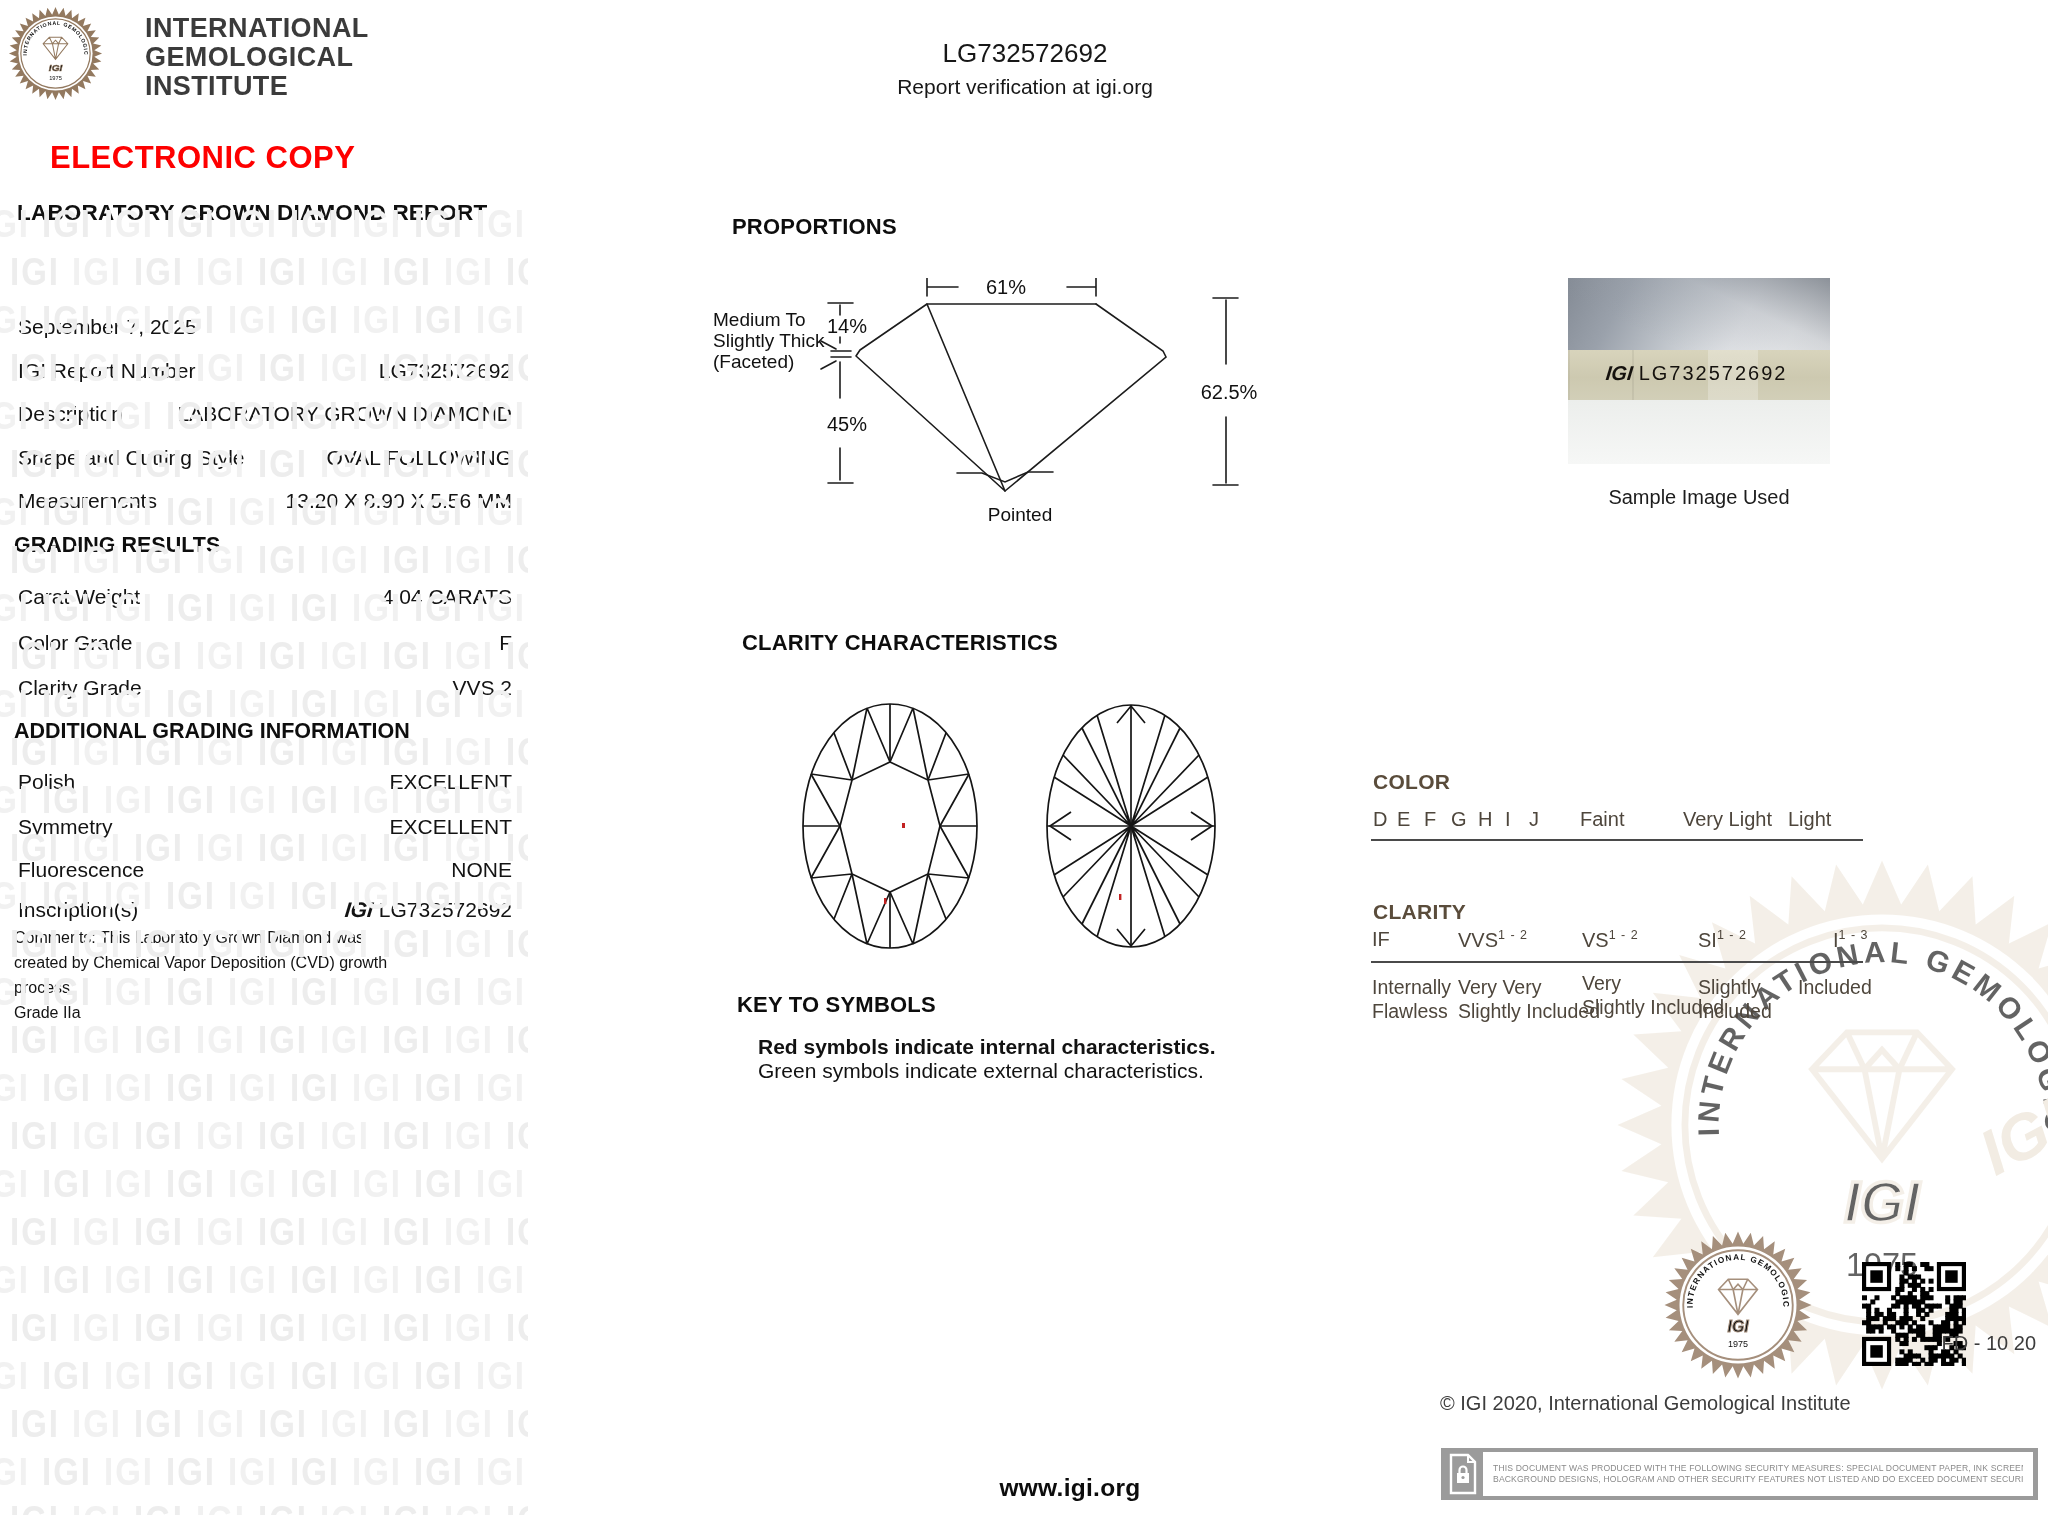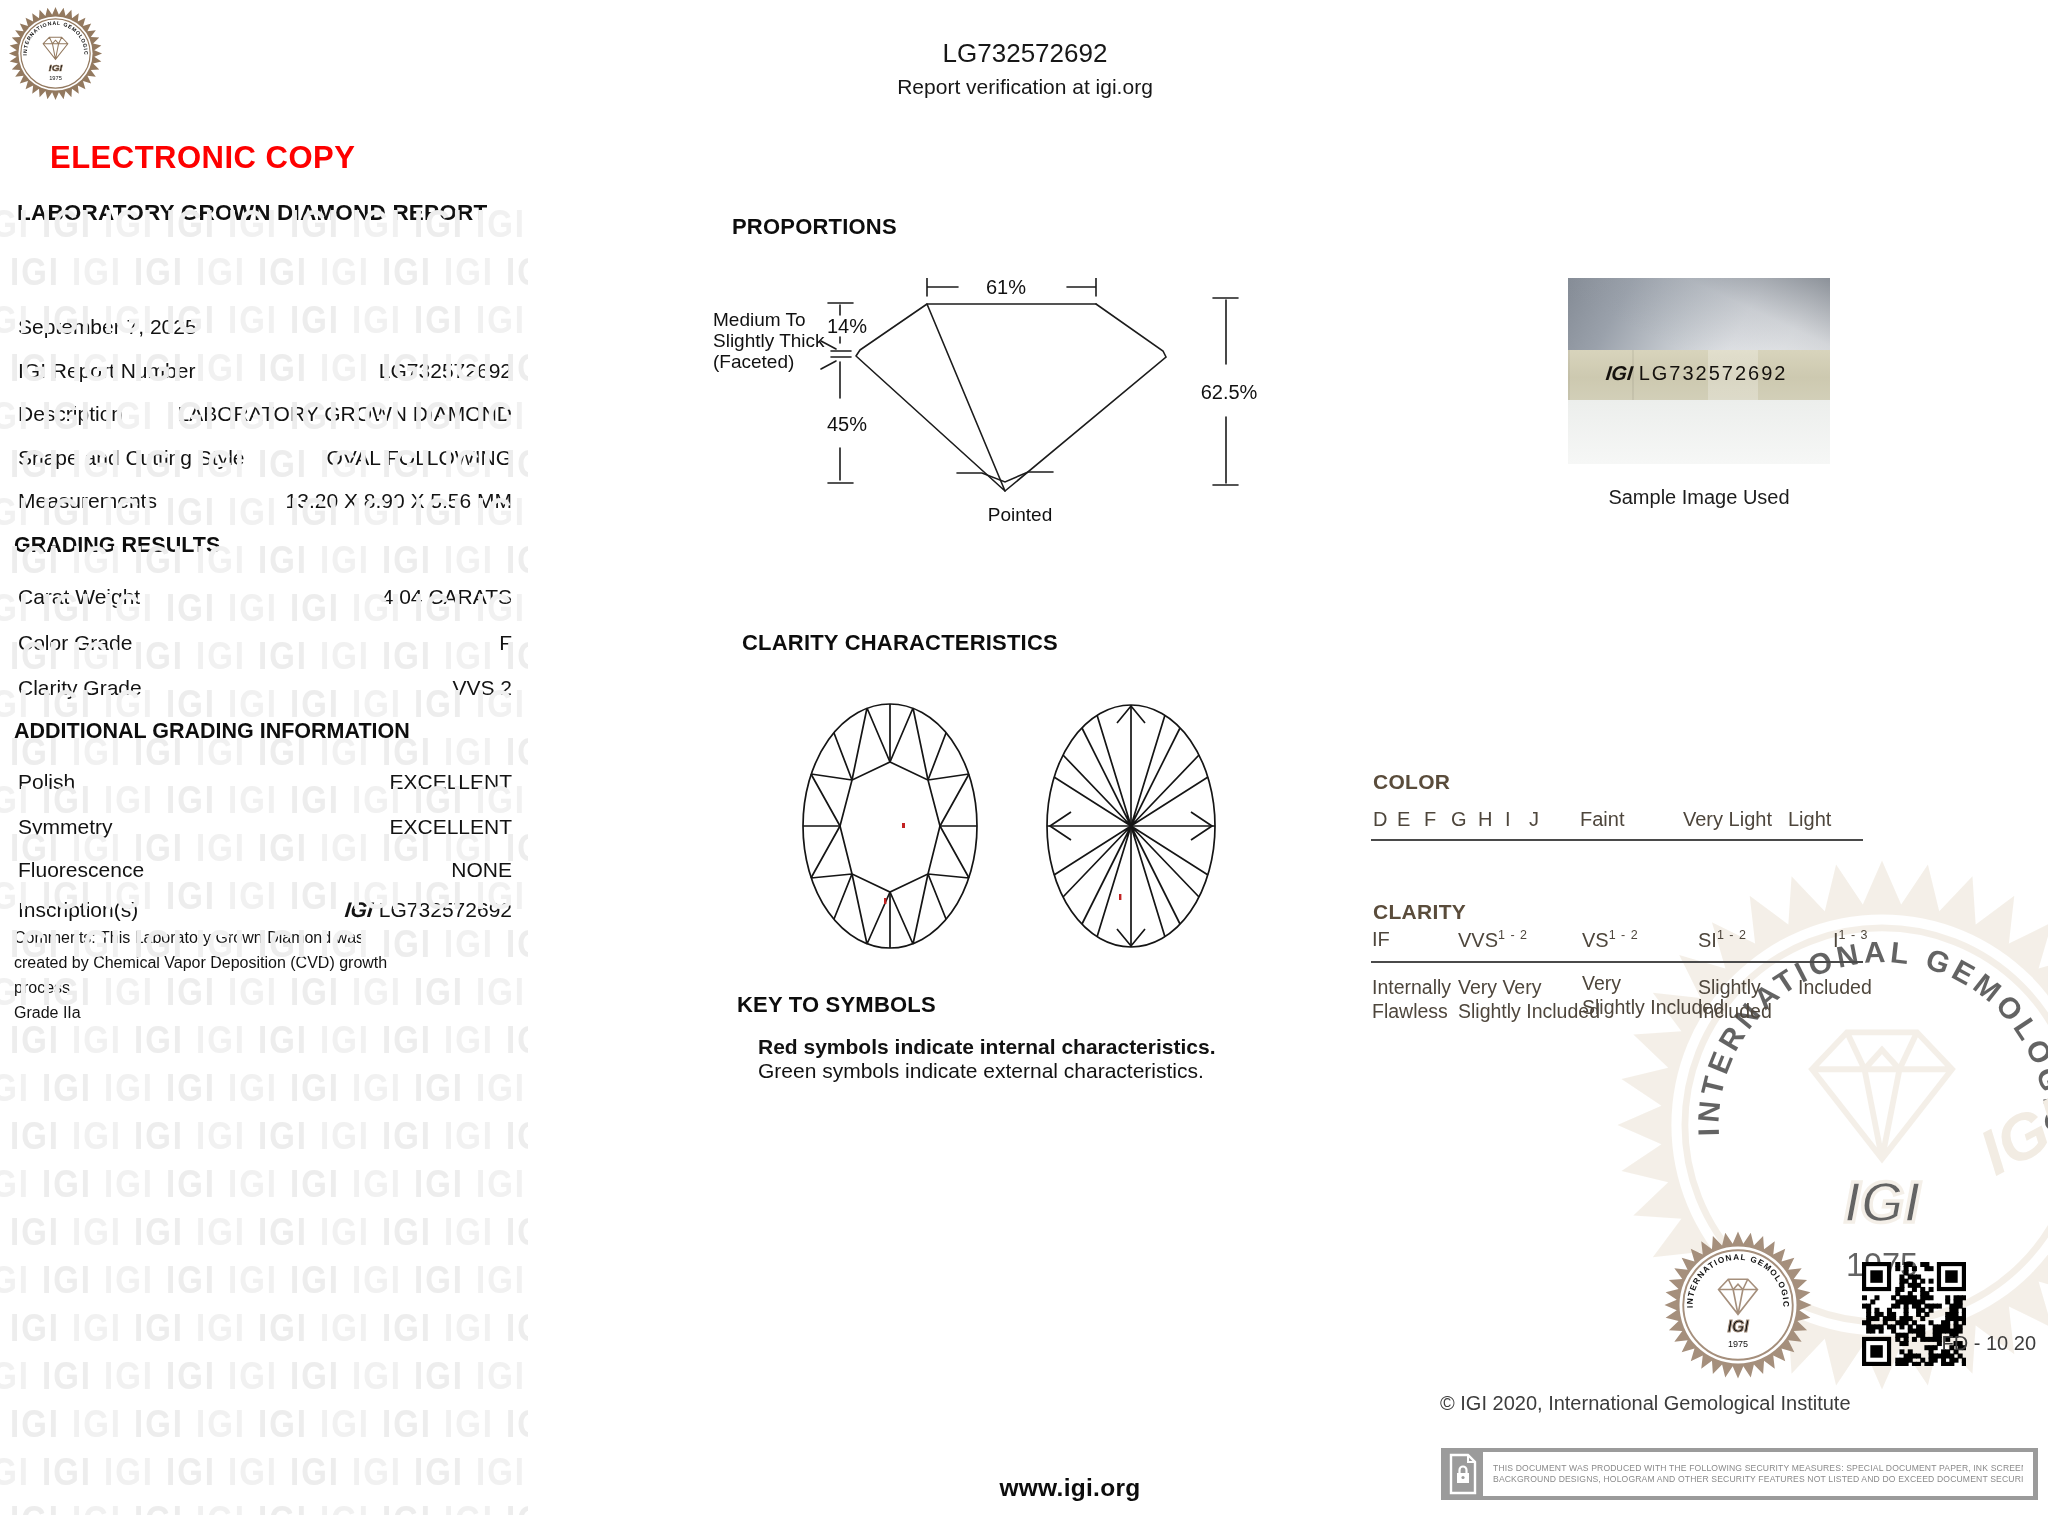--- a/index.html
+++ b/index.html
@@ -335,20 +335,25 @@
         <circle r="78" fill="#ffffff"></circle>
         <circle r="73" fill="none" stroke="#93795f" stroke-width="2.5"></circle>
         <path id="arca" d="M -60 8 A 60.5 60.5 0 1 1 60 8" fill="none"></path>
         <text font-size="11" letter-spacing="1.6" fill="#93795f" font-weight="bold"><textPath href="#arca" startOffset="4">INTERNATIONAL GEMOLOGICAL INSTITUTE</textPath></text>
         <g stroke="#93795f" fill="none" stroke-width="3" transform="translate(0,-12) scale(0.72)">
           <path d="M -36 -12 L -18 -31 L 18 -31 L 36 -12 L 0 34 Z M -36 -12 L 36 -12 M -18 -31 L -9 -12 M 18 -31 L 9 -12 M -9 -12 L 0 34 M 9 -12 L 0 34 M -9 -12 L 0 -22 L 9 -12"></path>
         </g>
         <text x="0" y="36" text-anchor="middle" font-size="21" font-weight="bold" font-style="italic" fill="none" stroke="#93795f" stroke-width="1.3">IGI</text>
         <text x="0" y="56" text-anchor="middle" font-size="12" fill="#93795f">1975</text>
       </svg></div>
+  <div class="abs org-title" style="left:145px;top:14px;">
+    <div>INTERNATIONAL</div>
+    <div>GEMOLOGICAL</div>
+    <div>INSTITUTE</div>
+  </div>
   <div class="abs electronic" style="left:50px;top:140px;">ELECTRONIC COPY</div>
   <div class="abs report-title" style="left:17px;top:200px;">LABORATORY GROWN DIAMOND REPORT</div>
 
   <div class="abs" style="left:850px;top:38px;width:350px;text-align:center;">
     <div class="topnum">LG732572692</div>
     <div class="verify" style="margin-top:6px;">Report verification at igi.org</div>
   </div>
 
   <div class="panel-text">
     <div class="prow" style="top:315px;">

